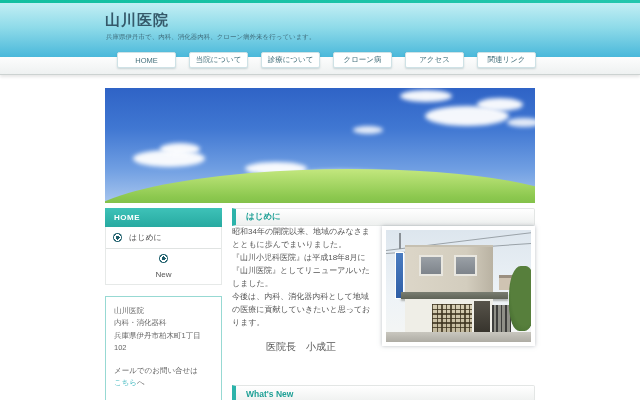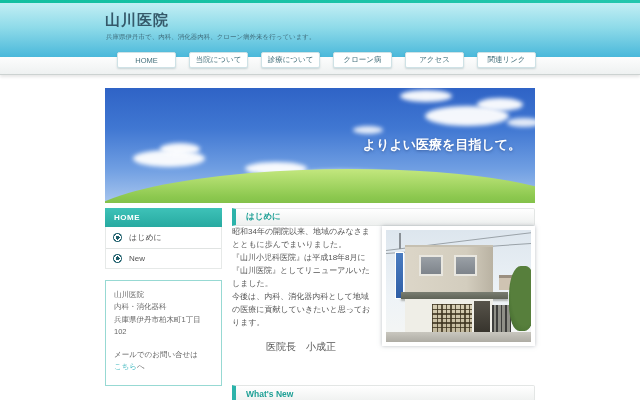--- a/index.html
+++ b/index.html
@@ -60,21 +60,21 @@
     background:linear-gradient(180deg,#3ec2b8,#27aaa1);
     color:#fff; font-size:8px; font-weight:bold;
     padding:5px 9px; letter-spacing:.5px;
   }
   .side-menu { background:#fff; border:1px solid #e6e9e8; border-top:none; }
   .side-item {
     display:flex; align-items:center; gap:7px;
     padding:5px 7px; border-bottom:1px solid #e0e3e2;
     font-size:8px; color:#555; cursor:pointer;
   }
-  .side-item:last-child { border-bottom:none; }
+  .side-item:last-child { border-bottom:none;flex-direction:column; }
   .bullet {
     width:9px; height:9px; border-radius:50%; flex:0 0 9px;
     background:radial-gradient(circle at 50% 50%, #1d5e6b 0 2px, #ffffff 2px 3.2px, #1d5e6b 3.2px 100%);
   }
   .side-info {
     margin-top:11px;
     border:1px solid #97d9d3;
     background:#ffffff;
     padding:8px 8px 12px 8px;
     font-size:7.5px; color:#666; line-height:1.65;
@@ -162,21 +162,20 @@
   <div class="cloud" style="left:55px; top:55px; width:40px; height:12px;"></div>
   <div class="cloud" style="left:140px; top:74px; width:62px; height:13px;"></div>
   <div class="cloud" style="left:190px; top:82px; width:90px; height:10px; opacity:.8;"></div>
   <div class="cloud" style="left:248px; top:38px; width:30px; height:8px; opacity:.85;"></div>
   <div class="cloud" style="left:295px; top:2px; width:52px; height:12px;"></div>
   <div class="cloud" style="left:320px; top:18px; width:84px; height:20px;"></div>
   <div class="cloud" style="left:372px; top:10px; width:46px; height:13px;"></div>
   <div class="cloud" style="left:402px; top:30px; width:34px; height:9px; opacity:.85;"></div>
   <div class="grass"></div>
   <div class="hero-text">
-    <div>よりよい医療を目指して。</div>
   </div>
 </div>
 
 <div class="sidebar">
   <div class="side-home">HOME</div>
   <div class="side-menu">
     <div class="side-item">
       <span class="bullet"></span>
       <span>はじめに</span>
     </div>

